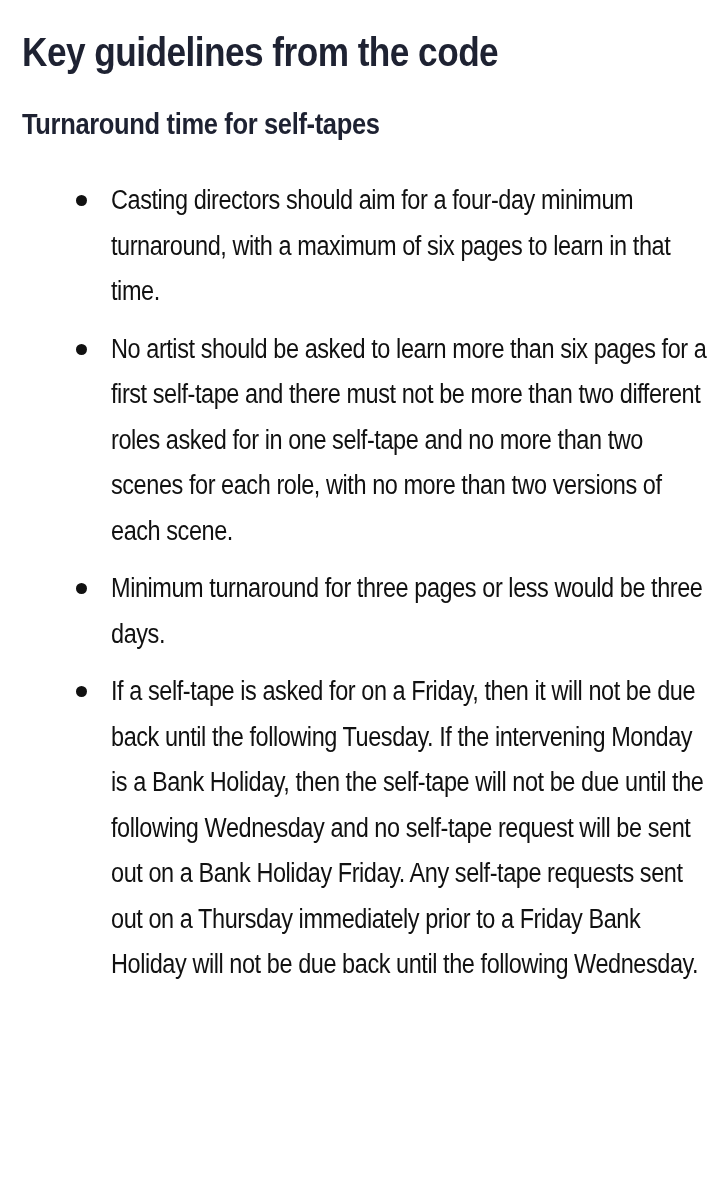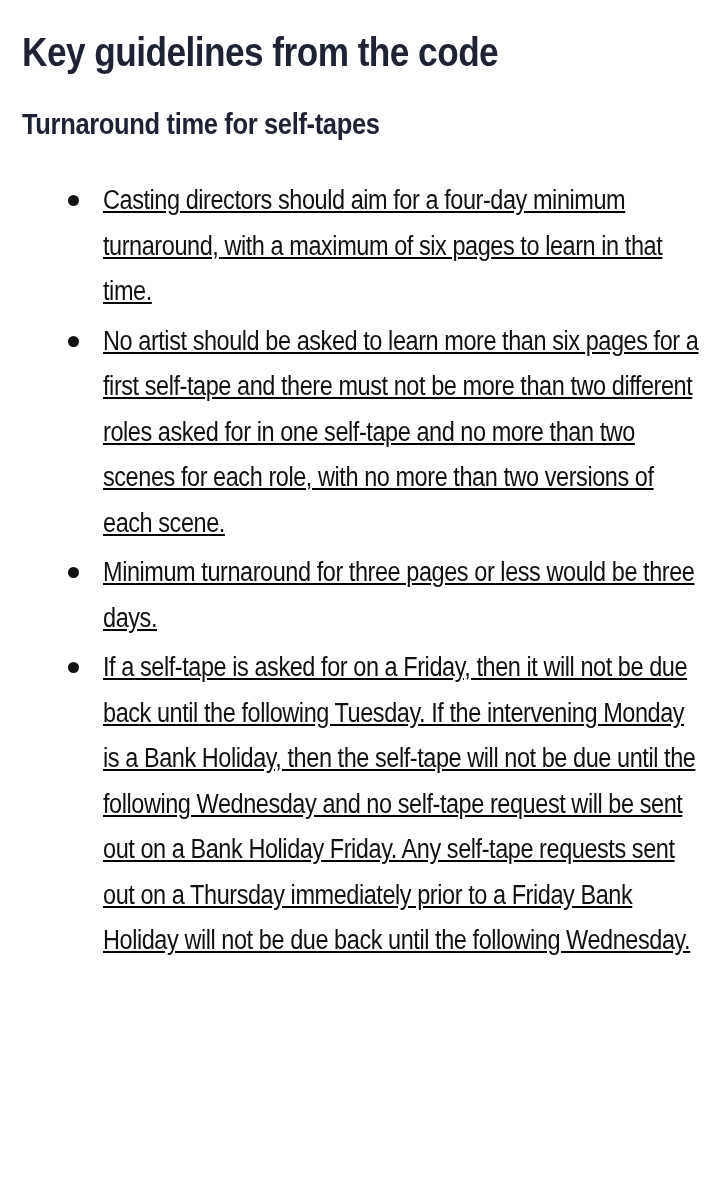--- a/index.html
+++ b/index.html
@@ -45,22 +45,21 @@
     }
     .bullets {
       list-style: none;
       margin: 0;
       margin-top: 34px;
       padding: 0;
     }
     .bullet {
       position: relative;
       padding-left: 77px;
-      margin: 4px;
-      text-decoration: underline;
+      margin: 12px;
     }
     .bullet-dot {
       position: absolute;
       left: 42px;
       top: 17px;
       width: 11px;
       height: 11px;
       border-radius: 50%;
       background: #111111;
     }

